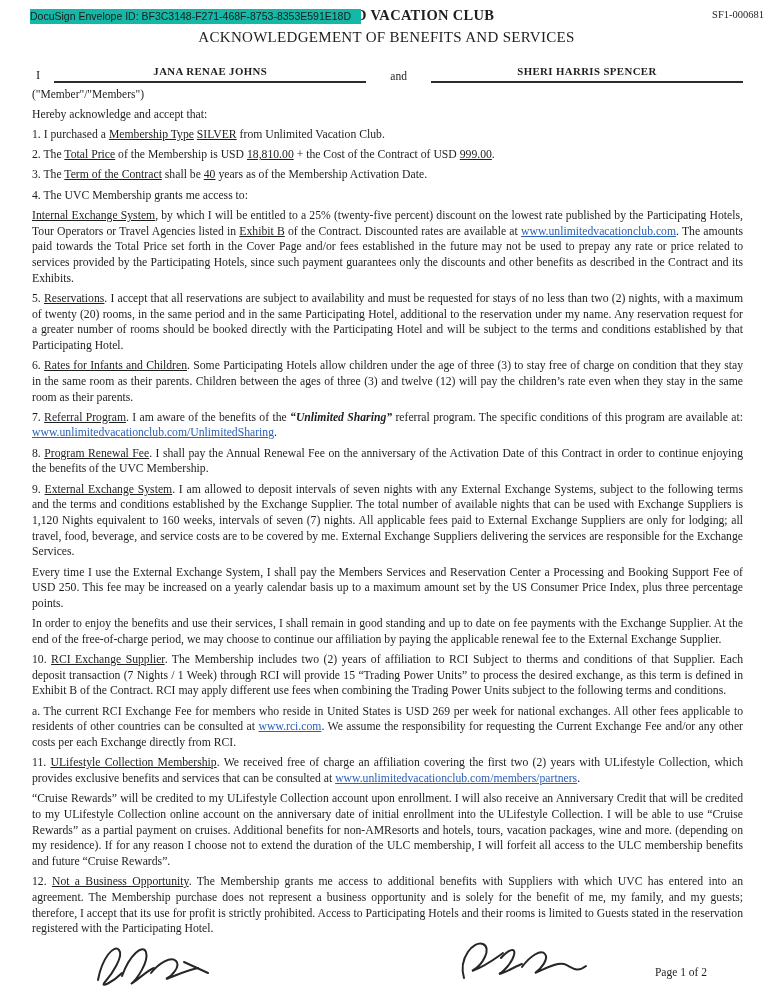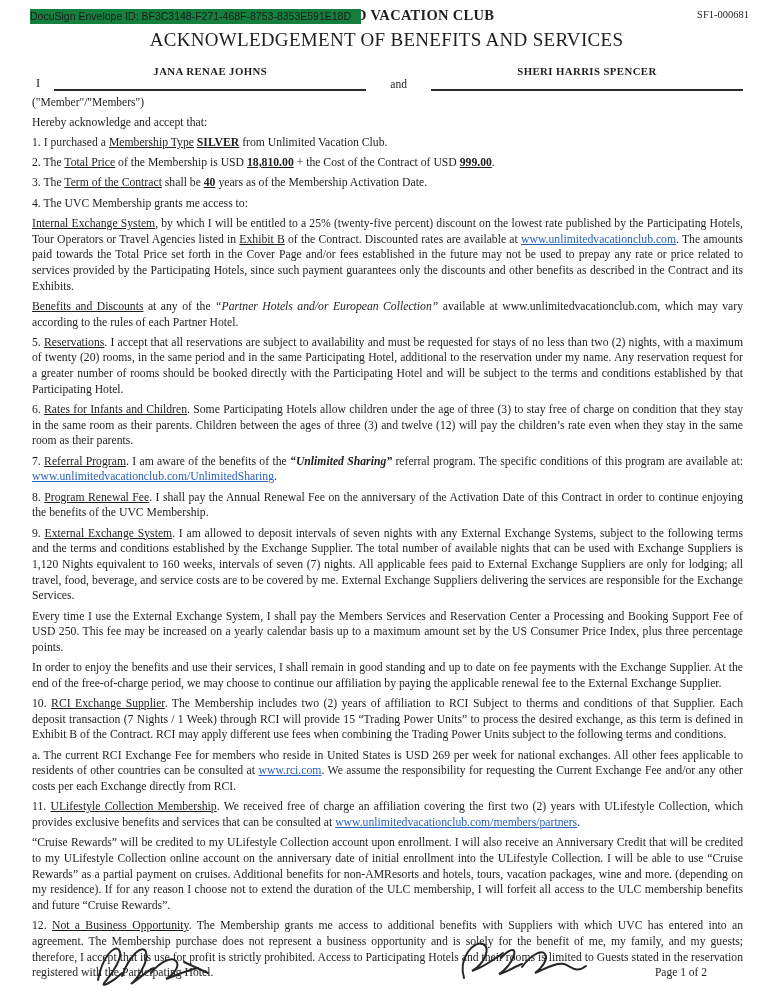--- a/index.html
+++ b/index.html
@@ -7,43 +7,43 @@
     width:773px;height:1000px;background:#ffffff;position:relative;
     font-family:"Liberation Serif","DejaVu Serif",serif;color:#1e1e1e;
     overflow:hidden;margin:0 auto;box-sizing:border-box;
   }
   .header{position:relative;height:52px;}
   .doc-title{
     position:absolute;top:7px;left:0;right:0;text-align:center;
     font-weight:bold;font-size:14.5px;letter-spacing:.3px;z-index:1;
   }
   .docusign-line{
-    position:absolute;top:9px;left:30px;background:#15803d;z-index:2;
+    position:absolute;top:9px;left:30px;background:#14b8a6;z-index:2;
     font-family:"Liberation Sans","DejaVu Sans",sans-serif;
     font-size:10.5px;color:#1a1a1a;padding:1px 10px 2px 0;
   }
-  .doc-code{position:absolute;top:9px;right:24px;font-size:10.5px;z-index:1;}
+  .doc-code{position:absolute;top:9px;right:9px;font-size:10.5px;z-index:1;}
   .doc-subtitle{
     position:absolute;top:29px;left:0;right:0;text-align:center;
-    font-size:19px;letter-spacing:.3px;
+    font-size:15px;letter-spacing:.3px;
   }
   .parties{
     display:flex;align-items:flex-end;padding:0 30px 0 36px;margin-top:13px;
   }
   .pronoun{font-size:12.5px;margin-right:14px;}
   .name-field{
     flex:1;border-bottom:2px solid #2b2b2b;text-align:center;
-    font-weight:bold;font-size:10.8px;letter-spacing:.4px;padding-bottom:12px;
+    font-weight:bold;font-size:10.8px;letter-spacing:.4px;padding-bottom:4px;
   }
   .connector{font-size:11.5px;margin:0 24px;padding-bottom:1px;}
   .members-label{padding:5px 30px 0 32px;font-size:11.5px;}
   .doc-body{padding:2px 30px 0 32px;}
   p.para{margin:4.6px 0;font-size:11.7px;line-height:1.34;text-align:justify;}
   .seg-u{text-decoration:underline;}
-  .seg-bu{font-weight:bold;text-decoration:underline;}
+  .seg-bu{font-weight:normal;text-decoration:underline;}
   .seg-b{font-weight:bold;}
   .seg-i{font-style:italic;}
   .seg-bi{font-style:italic;font-weight:bold;}
   a.seg-link{color:#2c61ba;text-decoration:underline;cursor:pointer;}
   .footer{position:absolute;left:0;right:0;bottom:6px;height:58px;}
   .sig{position:absolute;}
   .sig svg{display:block;}
   .sig-1{left:88px;bottom:4px;}
   .sig-2{left:452px;bottom:8px;}
   .page-label{position:absolute;right:66px;bottom:16px;font-size:11.5px;margin-top:20px;}
@@ -69,21 +69,20 @@
 
   <div class="members-label">("Member"/"Members")</div>
 
   <div class="doc-body">
       <p class="para"><span>Hereby acknowledge and accept that:</span></p>
       <p class="para"><span>1. I purchased a </span><span class="seg-u">Membership Type</span><span> </span><span class="seg-bu">SILVER</span><span> from Unlimited Vacation Club.</span></p>
       <p class="para"><span>2. The </span><span class="seg-u">Total Price</span><span> of the Membership is USD </span><span class="seg-bu">18,810.00</span><span> + the Cost of the Contract of USD </span><span class="seg-bu">999.00</span><span>.</span></p>
       <p class="para"><span>3. The </span><span class="seg-u">Term of the Contract</span><span> shall be </span><span class="seg-bu">40</span><span> years as of the Membership Activation Date.</span></p>
       <p class="para"><span>4. The UVC Membership grants me access to:</span></p>
       <p class="para"><span class="seg-u">Internal Exchange System</span><span>, by which I will be entitled to a 25% (twenty-five percent) discount on the lowest rate published by the Participating Hotels, Tour Operators or Travel Agencies listed in </span><span class="seg-u">Exhibit B</span><span> of the Contract. Discounted rates are available at </span><a class="seg-link" href="#">www.unlimitedvacationclub.com</a><span>. The amounts paid towards the Total Price set forth in the Cover Page and/or fees established in the future may not be used to prepay any rate or price related to services provided by the Participating Hotels, since such payment guarantees only the discounts and other benefits as described in the Contract and its Exhibits.</span></p>
-      <p class="para"><span class="seg-u">Benefits and Discounts</span><span> at any of the </span><span class="seg-i">“Partner Hotels and/or European Collection”</span><span> available at www.unlimitedvacationclub.com, which may vary according to the rules of each Partner Hotel.</span></p>
       <p class="para"><span>5. </span><span class="seg-u">Reservations</span><span>. I accept that all reservations are subject to availability and must be requested for stays of no less than two (2) nights, with a maximum of twenty (20) rooms, in the same period and in the same Participating Hotel, additional to the reservation under my name. Any reservation request for a greater number of rooms should be booked directly with the Participating Hotel and will be subject to the terms and conditions established by that Participating Hotel.</span></p>
       <p class="para"><span>6. </span><span class="seg-u">Rates for Infants and Children</span><span>. Some Participating Hotels allow children under the age of three (3) to stay free of charge on condition that they stay in the same room as their parents. Children between the ages of three (3) and twelve (12) will pay the children’s rate even when they stay in the same room as their parents.</span></p>
       <p class="para"><span>7. </span><span class="seg-u">Referral Program</span><span>. I am aware of the benefits of the </span><span class="seg-bi">“Unlimited Sharing”</span><span> referral program. The specific conditions of this program are available at: </span><a class="seg-link" href="#">www.unlimitedvacationclub.com/UnlimitedSharing</a><span>.</span></p>
       <p class="para"><span>8. </span><span class="seg-u">Program Renewal Fee</span><span>. I shall pay the Annual Renewal Fee on the anniversary of the Activation Date of this Contract in order to continue enjoying the benefits of the UVC Membership.</span></p>
       <p class="para"><span>9. </span><span class="seg-u">External Exchange System</span><span>. I am allowed to deposit intervals of seven nights with any External Exchange Systems, subject to the following terms and the terms and conditions established by the Exchange Supplier. The total number of available nights that can be used with Exchange Suppliers is 1,120 Nights equivalent to 160 weeks, intervals of seven (7) nights. All applicable fees paid to External Exchange Suppliers are only for lodging; all travel, food, beverage, and service costs are to be covered by me. External Exchange Suppliers delivering the services are responsible for the Exchange Services.</span></p>
       <p class="para"><span>Every time I use the External Exchange System, I shall pay the Members Services and Reservation Center a Processing and Booking Support Fee of USD 250. This fee may be increased on a yearly calendar basis up to a maximum amount set by the US Consumer Price Index, plus three percentage points.</span></p>
       <p class="para"><span>In order to enjoy the benefits and use their services, I shall remain in good standing and up to date on fee payments with the Exchange Supplier. At the end of the free-of-charge period, we may choose to continue our affiliation by paying the applicable renewal fee to the External Exchange Supplier.</span></p>
       <p class="para"><span>10. </span><span class="seg-u">RCI Exchange Supplier</span><span>. The Membership includes two (2) years of affiliation to RCI Subject to therms and conditions of that Supplier. Each deposit transaction (7 Nights / 1 Week) through RCI will provide 15 “Trading Power Units” to process the desired exchange, as this term is defined in Exhibit B of the Contract. RCI may apply different use fees when combining the Trading Power Units subject to the following terms and conditions.</span></p>
       <p class="para"><span>a. The current RCI Exchange Fee for members who reside in United States is USD 269 per week for national exchanges. All other fees applicable to residents of other countries can be consulted at </span><a class="seg-link" href="#">www.rci.com</a><span>. We assume the responsibility for requesting the Current Exchange Fee and/or any other costs per each Exchange directly from RCI.</span></p>
       <p class="para"><span>11. </span><span class="seg-u">ULifestyle Collection Membership</span><span>. We received free of charge an affiliation covering the first two (2) years with ULifestyle Collection, which provides exclusive benefits and services that can be consulted at </span><a class="seg-link" href="#">www.unlimitedvacationclub.com/members/partners</a><span>.</span></p>

